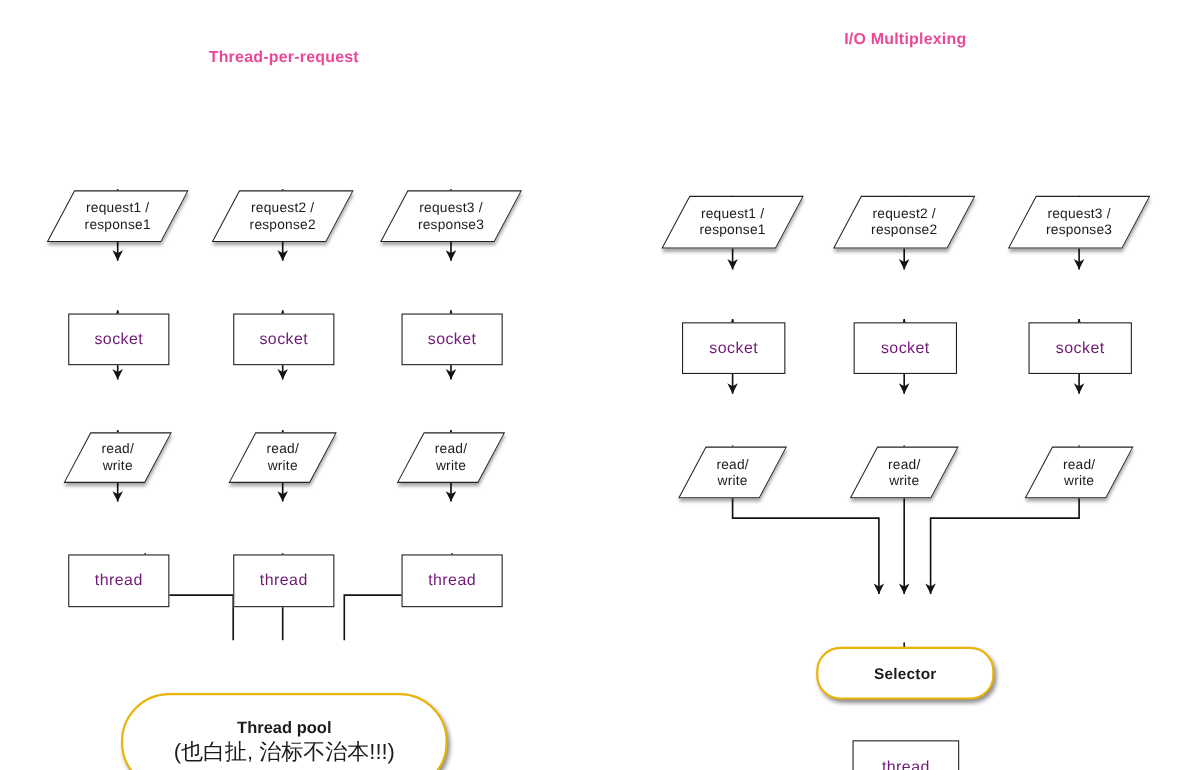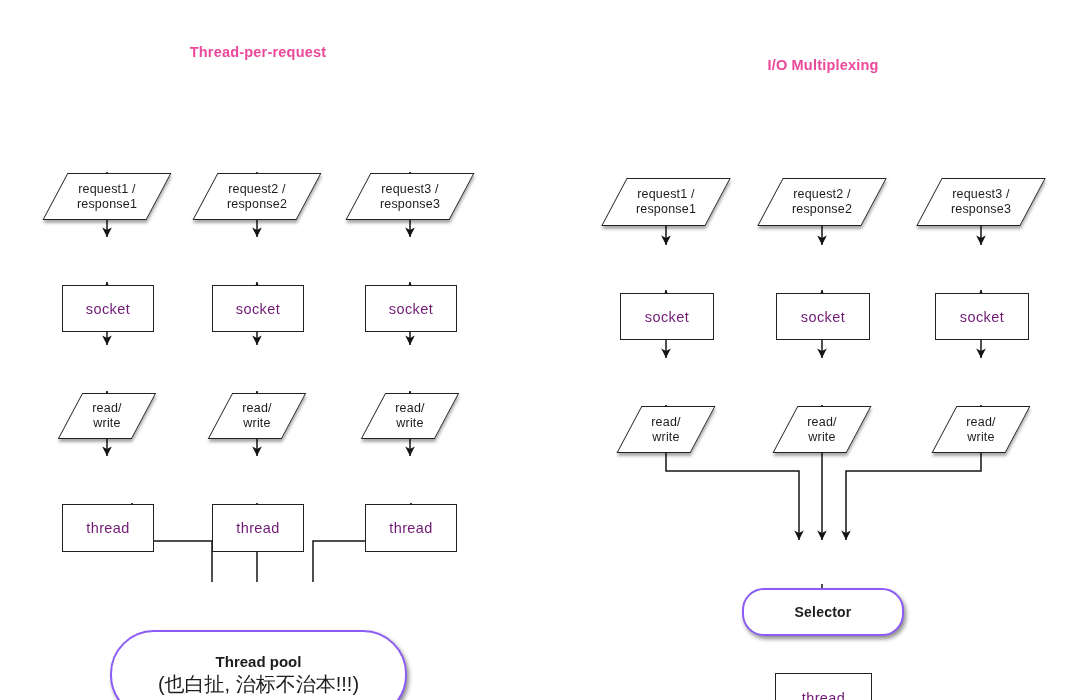--- a/index.html
+++ b/index.html
@@ -28,21 +28,21 @@
   }
   .para .bg{
     position:absolute;left:0;top:0;right:0;bottom:0;
     background:var(--fill,#fff);border:1.4px solid #222;
     transform:skewX(-28deg);
     box-shadow:2px 3px 3px rgba(0,0,0,.35);
   }
   .para .plabel{position:relative;font-size:12.5px;line-height:1.18;letter-spacing:.2px;}
   .para .plabel span{display:block;}
   .stadium{
-    background:var(--fill,#fff);border:2px solid #8b5cf6;
+    background:var(--fill,#fff);border:2px solid #eab308;
     box-shadow:2px 3px 4px rgba(0,0,0,.45);
   }
   .pool{border-radius:44px;}
   .pool-title{font-size:15px;font-weight:bold;line-height:1.3;}
   .pool-note{font-size:20px;line-height:1.3;}
   .selector{border-radius:22px;font-size:14px;font-weight:bold;letter-spacing:.2px;}
 </style>
 </head>
 <body>
 
@@ -142,21 +142,21 @@
   <div class="node rect" style="left:212px;top:456px;width:90px;height:46px;">thread</div>
   <div class="node rect" style="left:365px;top:456px;width:90px;height:46px;">thread</div>
 
   <div class="node stadium pool" style="left:110px;top:582px;width:293px;height:85px;">
     <div>
       <div class="pool-title">Thread pool</div>
       <div class="pool-note">(也白扯, 治标不治本!!!)</div>
     </div>
   </div>
 
-  <div class="diagram-title" style="left:698px;top:57px;">I/O Multiplexing</div>
+  <div class="diagram-title" style="left:698px;top:28px;">I/O Multiplexing</div>
 
   <div class="node para" style="left:614px;top:130px;width:104px;height:48px;">
     <div class="bg"></div>
     <div class="plabel">
       <span>request1 /</span>
       <span>response1</span>
     </div>
   </div>
   <div class="node para" style="left:770px;top:130px;width:104px;height:48px;">
     <div class="bg"></div>

